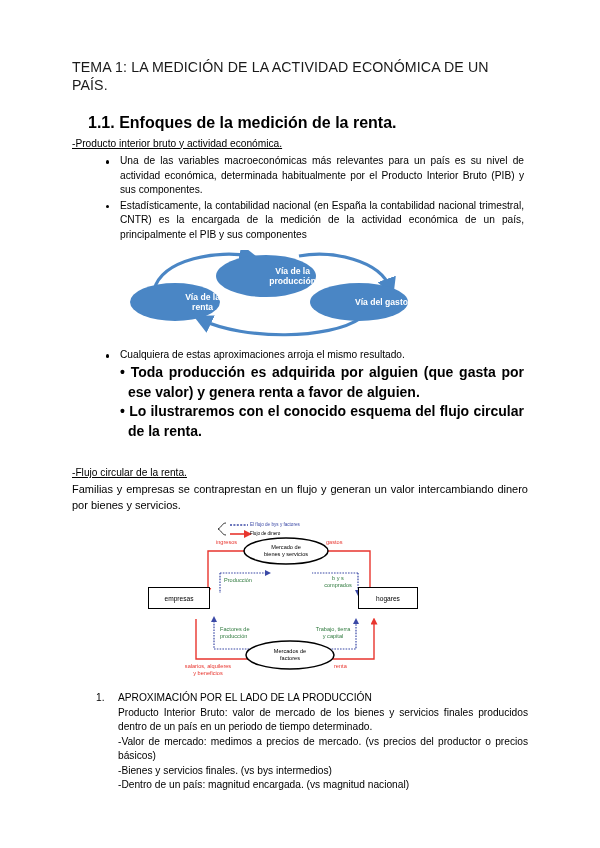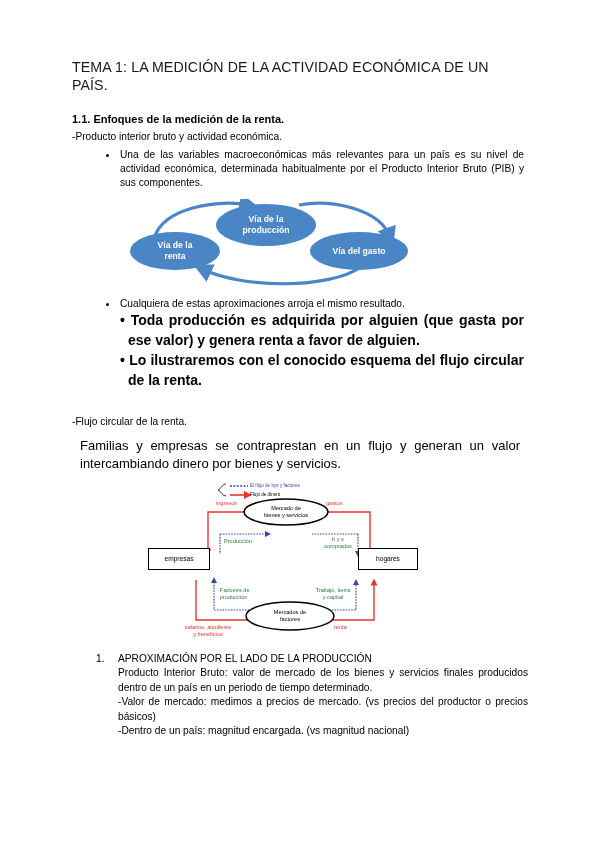--- a/index.html
+++ b/index.html
@@ -30,27 +30,28 @@
   }
   .doc-title {
     font-size: 14.2px;
     font-weight: 400;
     letter-spacing: 0.1px;
     color: #1a1a1a;
     margin: 0 0 17px 0;
     line-height: 1.3;
   }
   .section-head {
-    font-size: 11px;
+    font-size: 16px;
     font-weight: bold;
-    margin: 0 0 3px 0;
+    margin: 0 0 3px 16px;
     line-height: 1.35;
   }
   .sub-head {
     font-size: 10.2px;
+    text-decoration: underline;
     margin: 0 0 2px 0;
     line-height: 1.35;
   }
   ul.bullets {
     list-style: none;
     margin: 4px;
     padding: 0 0 0 30px;
   }
   ul.bullets > li {
     position: relative;
@@ -72,45 +73,45 @@
   }
   .subbullet {
     font-size: 14px;
     line-height: 1.42;
     text-align: justify;
     padding-left: 8px;
     text-indent: -8px;
     font-weight: bold;
   }
   .plain-par {
-    font-size: 13px;
+    font-size: 11px;
     line-height: 1.42;
     text-align: justify;
-    margin: 8px;
+    margin: 0;
   }
 
   
   .bubble-diagram {
     position: relative;
     width: 300px;
     height: 90px;
     margin: 8px 0 8px 52px;
   }
   .bubble-diagram svg { position: absolute; left: 0; top: 0; }
   .bubble {
     position: absolute;
     border-radius: 50%;
     background: #4a86c5;
     color: #ffffff;
     font-weight: bold;
     font-size: 8.6px;
     line-height: 1.22;
     display: flex;
     align-items: center;
-    justify-content: center;
+    justify-content: flex-end;
     text-align: center;
   }
   .bub-renta      { left: 6px;   top: 33px; width: 90px;  height: 38px; }
   .bub-produccion { left: 92px;  top: 5px;  width: 100px; height: 42px; }
   .bub-gasto      { left: 186px; top: 33px; width: 98px;  height: 38px; }
 
   
   .flow-diagram {
     position: relative;
     width: 340px;
@@ -173,20 +174,21 @@
 <div class="page">
   <div class="content">
 
     <h1 class="doc-title">TEMA 1: LA MEDICIÓN DE LA ACTIVIDAD ECONÓMICA DE UN PAÍS.</h1>
 
     <div class="section-head">1.1. Enfoques de la medición de la renta.</div>
     <div class="sub-head">-Producto interior bruto y actividad económica.</div>
 
     <ul class="bullets">
       <li>Una de las variables macroeconómicas más relevantes para un país es su nivel de actividad económica, determinada habitualmente por el Producto Interior Bruto (PIB) y sus componentes.</li>
+      <li>Estadísticamente, la contabilidad nacional (en España la contabilidad nacional trimestral, CNTR) es la encargada de la medición de la actividad económica de un país, principalmente el PIB y sus componentes</li>
     </ul>
 
     <div class="bubble-diagram">
       <svg width="300" height="90" viewBox="0 0 300 90">
         <defs>
           <marker id="bhead" markerWidth="6" markerHeight="6" refX="3" refY="3" orient="auto">
             <path d="M0,0 L6,3 L0,6 z" fill="#4a86c5"></path>
           </marker>
         </defs>
         <path d="M30,40 C38,8 96,0 125,6" fill="none" stroke="#4a86c5" stroke-width="3.2" marker-end="url(#bhead)"></path>
@@ -301,18 +303,19 @@
         <span>y beneficios</span>
       </div>
       <div class="flow-label lbl-red" style="left:226px; top:142px;">renta</div>
     </div>
 
     <ol class="numlist">
       <li>
         <div>APROXIMACIÓN POR EL LADO DE LA PRODUCCIÓN</div>
         <div class="justified">Producto Interior Bruto: valor de mercado de los bienes y servicios finales producidos dentro de un país en un periodo de tiempo determinado.</div>
         <div class="justified dashline">-Valor de mercado: medimos a precios de mercado. (vs precios del productor o precios básicos)</div>
+        <div class="dashline">-Bienes y servicios finales. (vs bys intermedios)</div>
         <div class="dashline">-Dentro de un país: magnitud encargada. (vs magnitud nacional)</div>
       </li>
     </ol>
 
   </div>
 </div>
 
 </body></html>

